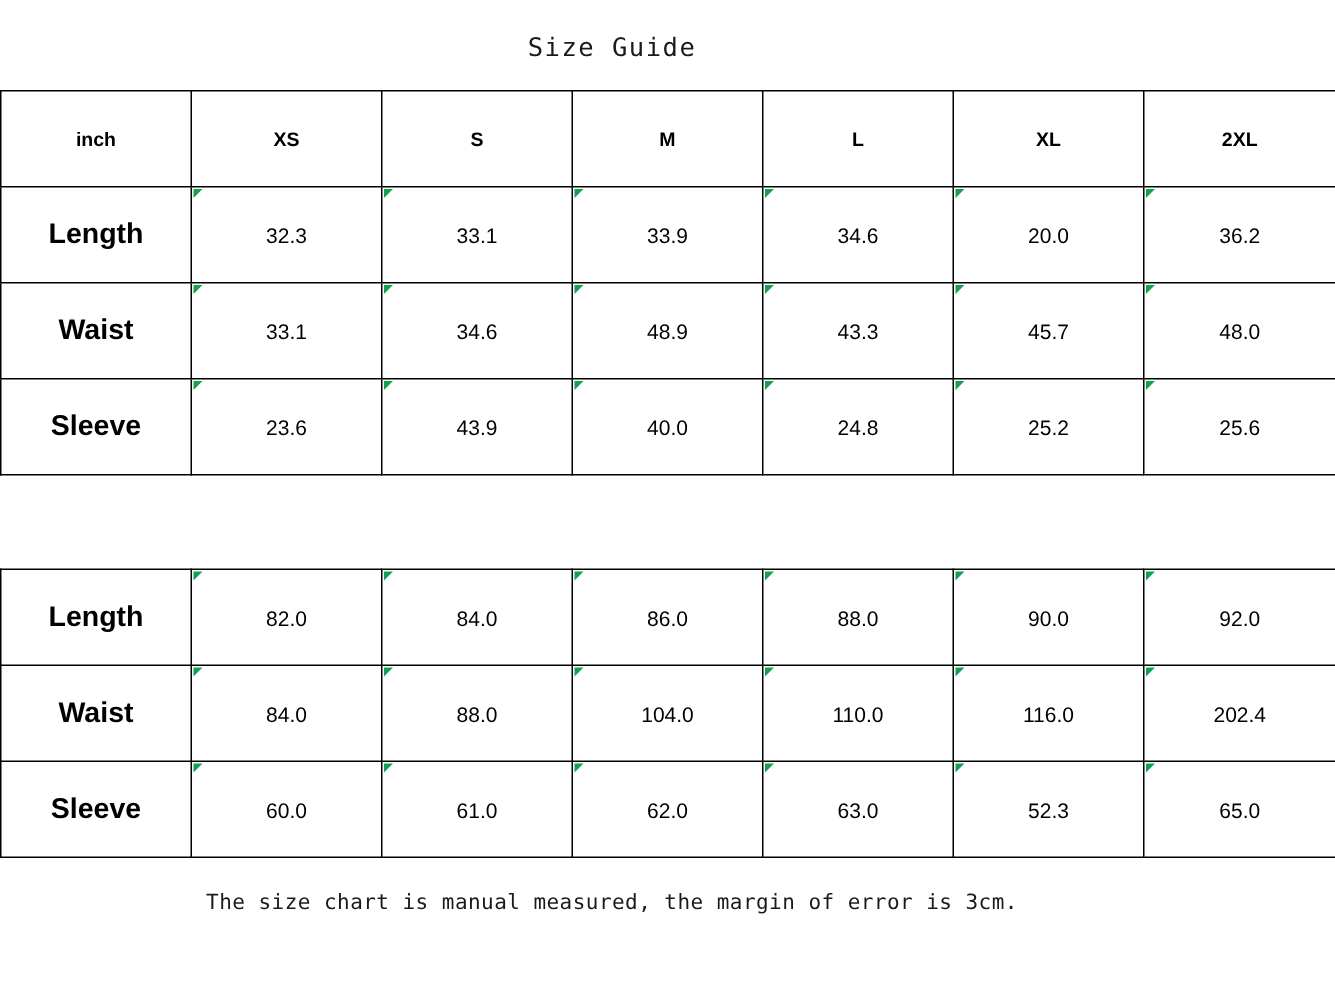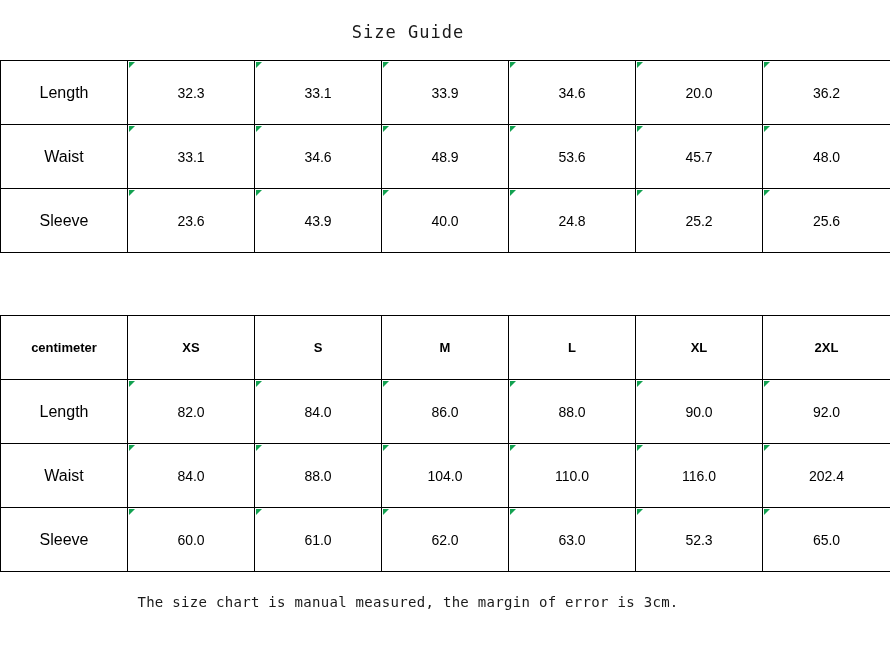--- a/index.html
+++ b/index.html
@@ -41,22 +41,22 @@
     vertical-align: middle;
     font-size: 14px;
     position: relative;
   }
   table.size-table td.unit-head,
   table.size-table td.size-head {
     font-weight: bold;
     font-size: 13px;
   }
   table.size-table td.row-label {
-    font-weight: normal;
-    font-size: 16px;
+    font-weight: bold;
+    font-size: 19px;
   }
   table.size-table col.c0 { width: 127px; }
   table.size-table col.c1 { width: 127px; }
   table.size-table col.c2 { width: 127px; }
   table.size-table col.c3 { width: 127px; }
   table.size-table col.c4 { width: 127px; }
   table.size-table col.c5 { width: 127px; }
   table.size-table col.c6 { width: 128px; }
 
   
@@ -95,34 +95,43 @@
       <col class="c0">
         <col class="c1">
         <col class="c2">
         <col class="c3">
         <col class="c4">
         <col class="c5">
         <col class="c6">
     </colgroup>
     <tbody>
       <tr>
+        <td class="unit-head">inch</td>
+        <td class="size-head">XS</td>
+        <td class="size-head">S</td>
+        <td class="size-head">M</td>
+        <td class="size-head">L</td>
+        <td class="size-head">XL</td>
+        <td class="size-head">2XL</td>
+      </tr>
+      <tr>
         <td class="row-label">Length</td>
         <td class="mark">32.3</td>
         <td class="mark">33.1</td>
         <td class="mark">33.9</td>
         <td class="mark">34.6</td>
         <td class="mark">20.0</td>
         <td class="mark">36.2</td>
       </tr>
       <tr>
         <td class="row-label">Waist</td>
         <td class="mark">33.1</td>
         <td class="mark">34.6</td>
         <td class="mark">48.9</td>
-        <td class="mark">53.6</td>
+        <td class="mark">43.3</td>
         <td class="mark">45.7</td>
         <td class="mark">48.0</td>
       </tr>
       <tr>
         <td class="row-label">Sleeve</td>
         <td class="mark">23.6</td>
         <td class="mark">43.9</td>
         <td class="mark">40.0</td>
         <td class="mark">24.8</td>
         <td class="mark">25.2</td>
@@ -137,29 +146,20 @@
     <colgroup>
       <col class="c0">
         <col class="c1">
         <col class="c2">
         <col class="c3">
         <col class="c4">
         <col class="c5">
         <col class="c6">
     </colgroup>
     <tbody>
-      <tr>
-        <td class="unit-head">centimeter</td>
-        <td class="size-head">XS</td>
-        <td class="size-head">S</td>
-        <td class="size-head">M</td>
-        <td class="size-head">L</td>
-        <td class="size-head">XL</td>
-        <td class="size-head">2XL</td>
-      </tr>
       <tr>
         <td class="row-label">Length</td>
         <td class="mark">82.0</td>
         <td class="mark">84.0</td>
         <td class="mark">86.0</td>
         <td class="mark">88.0</td>
         <td class="mark">90.0</td>
         <td class="mark">92.0</td>
       </tr>
       <tr>

